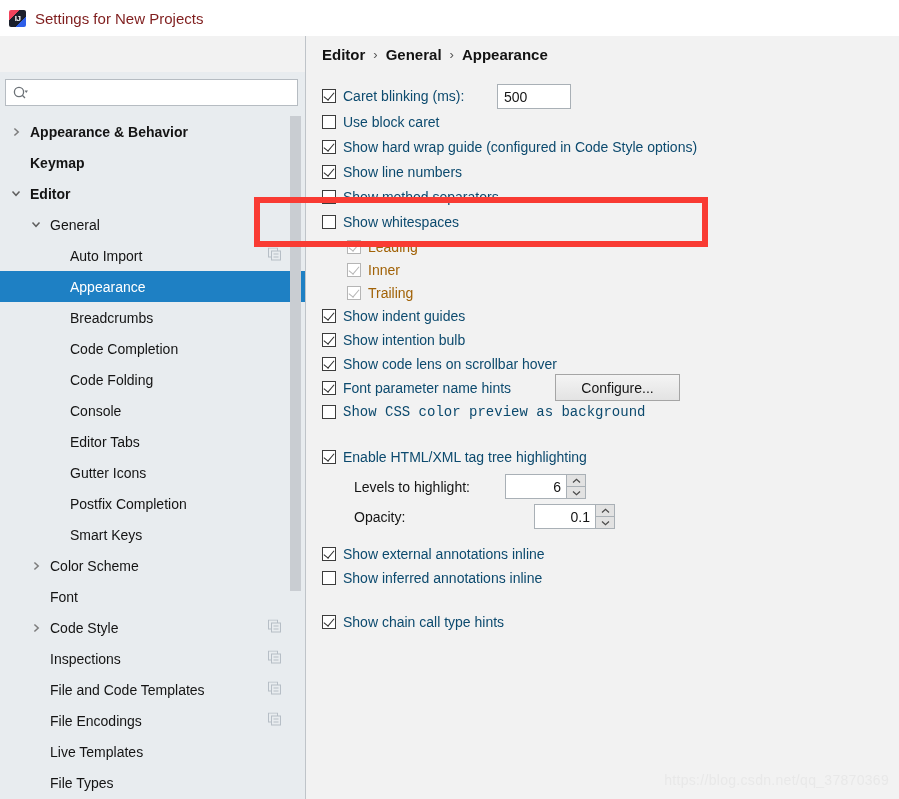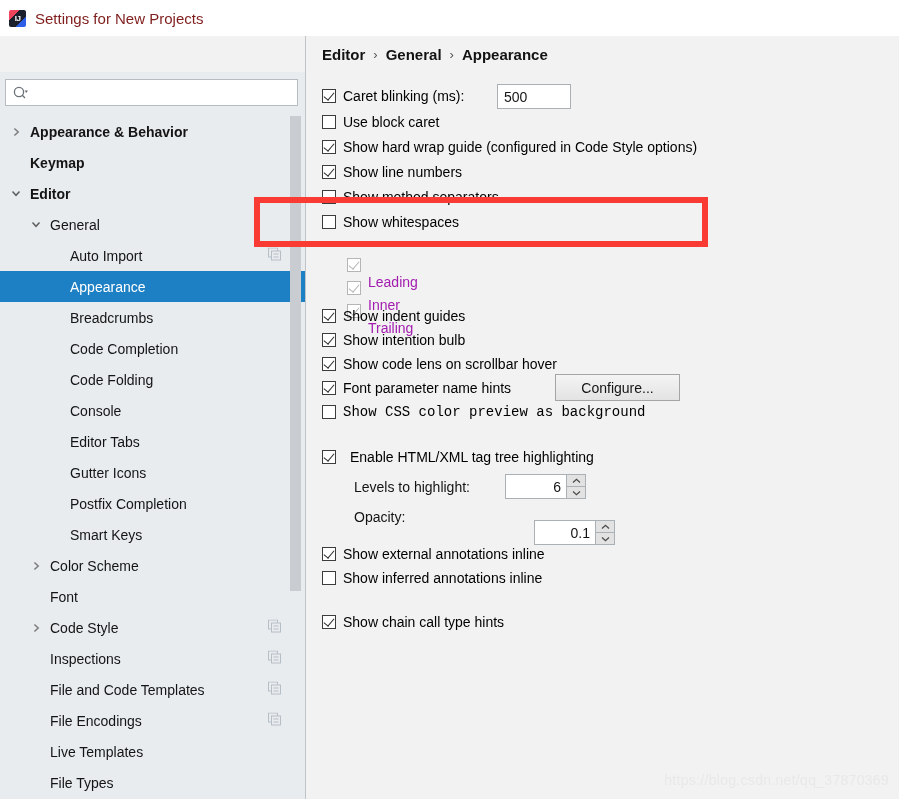--- a/index.html
+++ b/index.html
@@ -193,24 +193,24 @@
   }
 
   .opt {
     position: absolute;
     display: flex;
     align-items: center;
     white-space: nowrap;
   }
   .opt .lbl {
     font-size: 14px;
-    color: #000000;
+    color: #0c4a6e;
     margin-left: 7px;
   }
-  .opt.disabled .lbl { color: #a21caf; margin-top: 35px; }
+  .opt.disabled .lbl { color: #a16207; }
 
   
   .cb {
     width: 14px;
     height: 14px;
     flex: 0 0 14px;
     border: 1px solid #3c3c3c;
     background: #ffffff;
     box-sizing: border-box;
     position: relative;
@@ -560,21 +560,21 @@
           <span class="lbl">Font parameter name hints</span>
         </div>
         <div class="opt" style="left: 16px; top: 368px; font-family: Liberation Mono, monospace;">
           <span class="cb"></span>
           <span class="lbl">Show CSS color preview as background</span>
         </div>
       </div>
 
     <button class="btn" style="position:absolute; left:249px; top:338px; width:125px; height:27px;">Configure...</button>
 
-    <div class="opt" style="left:16px; top:413px;gap:7px;">
+    <div class="opt" style="left:16px; top:413px;">
       <span class="cb checked"></span>
       <span class="lbl">Enable HTML/XML tag tree highlighting</span>
     </div>
 
     <span class="field-label" style="left:48px; top:443px;">Levels to highlight:</span>
     <div class="spinner" style="position:absolute; left:199px; top:438px;">
       <input class="sp-field" type="text" value="6" style="">
       <div class="sp-btns">
         <div class="sp-b up">
           <svg width="9" height="6" viewBox="0 0 9 6">
@@ -583,21 +583,21 @@
         </div>
         <div class="sp-b down">
           <svg width="9" height="6" viewBox="0 0 9 6">
               <polyline points="1,1.5 4.5,4.8 8,1.5" fill="none" stroke="#4a4a4a" stroke-width="1.2"></polyline>
             </svg>
         </div>
       </div>
     </div>
 
     <span class="field-label" style="left:48px; top:473px;">Opacity:</span>
-    <div class="spinner" style="position:absolute; left:199px; top:484px;padding-left:29px;">
+    <div class="spinner" style="position:absolute; left:199px; top:468px;padding-left:29px;">
       <input class="sp-field" type="text" value="0.1" style="">
       <div class="sp-btns">
         <div class="sp-b up">
           <svg width="9" height="6" viewBox="0 0 9 6">
               <polyline points="1,4.5 4.5,1.2 8,4.5" fill="none" stroke="#4a4a4a" stroke-width="1.2"></polyline>
             </svg>
         </div>
         <div class="sp-b down">
           <svg width="9" height="6" viewBox="0 0 9 6">
               <polyline points="1,1.5 4.5,4.8 8,1.5" fill="none" stroke="#4a4a4a" stroke-width="1.2"></polyline>

